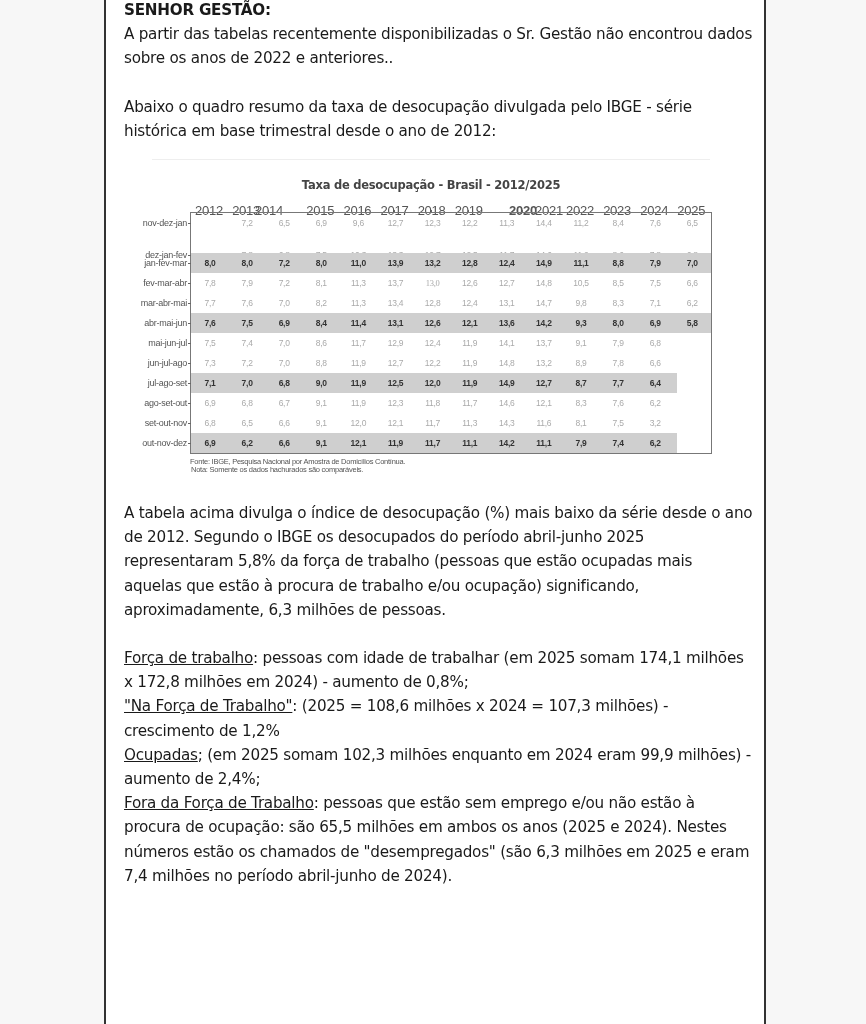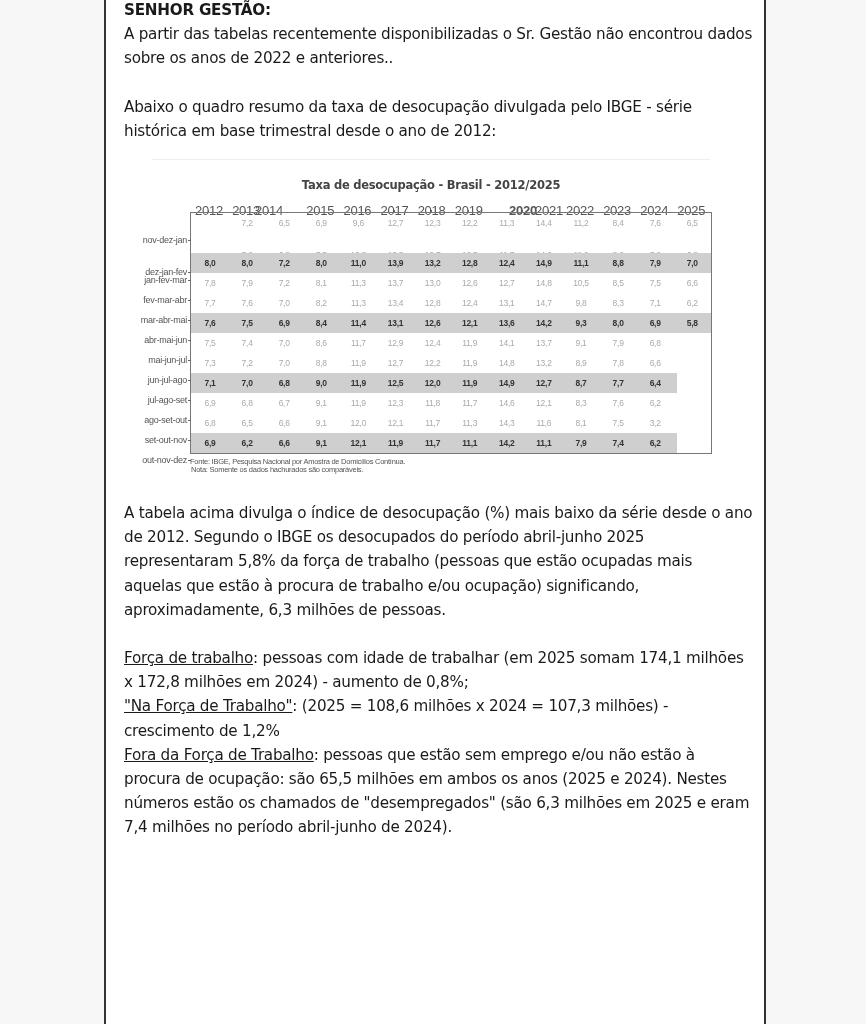--- a/index.html
+++ b/index.html
@@ -44,21 +44,21 @@
   .year::after {
     content: ""; position: absolute; left: 17px; top: 11px; width: 1px; height: 3px; background: #666;
   }
   .grid {
     position: absolute; left: 62px; top: 55px; width: 520px; height: 240px;
     border: 1px solid #777;
   }
   .row { position: absolute; left: 0; height: 20px; width: 520px; }
   .row-label {
     position: absolute; right: 524px; width: 70px; text-align: right;
-    font-size: 9px; color: #555; line-height: 20px; white-space: nowrap; margin-top: 17px;
+    font-size: 9px; color: #555; line-height: 20px; white-space: nowrap;
   }
   .row-label::after {
     content: ""; position: absolute; right: -4px; top: 10px; width: 3px; height: 1px; background: #666;
   }
   .band { position: absolute; left: 0; top: 0; height: 20px; background: #cfcfcf; }
   .cell {
     position: absolute; width: 36px; text-align: center; font-size: 8.5px;
     line-height: 20px; color: #aaa;
   }
   .row.hl .cell { color: #333; font-weight: 600; }
@@ -149,21 +149,21 @@
             <div class="cell" style="left: 483.3px;">7,0</div>
           </div>
           <div class="row" style="top: 60px;">
             <div class="row-label">fev-mar-abr</div>
             <div class="cell" style="left: 1px;">7,8</div>
             <div class="cell" style="left: 38.1px;">7,9</div>
             <div class="cell" style="left: 75.2px;">7,2</div>
             <div class="cell" style="left: 112.3px;">8,1</div>
             <div class="cell" style="left: 149.4px;">11,3</div>
             <div class="cell" style="left: 186.5px;">13,7</div>
-            <div class="cell" style="left: 223.6px;">13,0</div>
+            <div class="cell" style="left: 223.6px; font-family: Liberation Serif, serif;">13,0</div>
             <div class="cell" style="left: 260.7px;">12,6</div>
             <div class="cell" style="left: 297.8px;">12,7</div>
             <div class="cell" style="left: 334.9px;">14,8</div>
             <div class="cell" style="left: 372px;">10,5</div>
             <div class="cell" style="left: 409.1px;">8,5</div>
             <div class="cell" style="left: 446.2px;">7,5</div>
             <div class="cell" style="left: 483.3px;">6,6</div>
           </div>
           <div class="row" style="top: 80px;">
             <div class="row-label">mar-abr-mai</div>
@@ -308,15 +308,16 @@
       <div class="source">
         <div>Fonte: IBGE, Pesquisa Nacional por Amostra de Domicílios Contínua.</div>
         <div style="padding-left:1px">Nota: Somente os dados hachurados são comparáveis.</div>
       </div>
     </div>
 
     <p>A tabela acima divulga o índice de desocupação (%) mais baixo da série desde o ano de 2012. Segundo o IBGE os desocupados do período abril-junho 2025 representaram 5,8% da força de trabalho (pessoas que estão ocupadas mais aquelas que estão à procura de trabalho e/ou ocupação) significando, aproximadamente, 6,3 milhões de pessoas.</p>
     <div class="gap"></div>
     <p><span class="u">Força de trabalho</span><span>: pessoas com idade de trabalhar (em 2025 somam 174,1 milhões x 172,8 milhões em 2024) - aumento de 0,8%;</span></p>
     <p><span class="u">"Na Força de Trabalho"</span><span>: (2025 = 108,6 milhões x 2024 = 107,3 milhões) - crescimento de 1,2%</span></p>
+    <p><span class="u">Ocupadas</span><span>; (em 2025 somam 102,3 milhões enquanto em 2024 eram 99,9 milhões) - aumento de 2,4%;</span></p>
     <p><span class="u">Fora da Força de Trabalho</span><span>: pessoas que estão sem emprego e/ou não estão à procura de ocupação:  são 65,5 milhões em ambos os anos (2025 e 2024). Nestes números estão os chamados de "desempregados" (são 6,3 milhões em 2025 e eram 7,4 milhões no período abril-junho de 2024).</span></p>
   </div>
 </div>
 
 </body></html>

